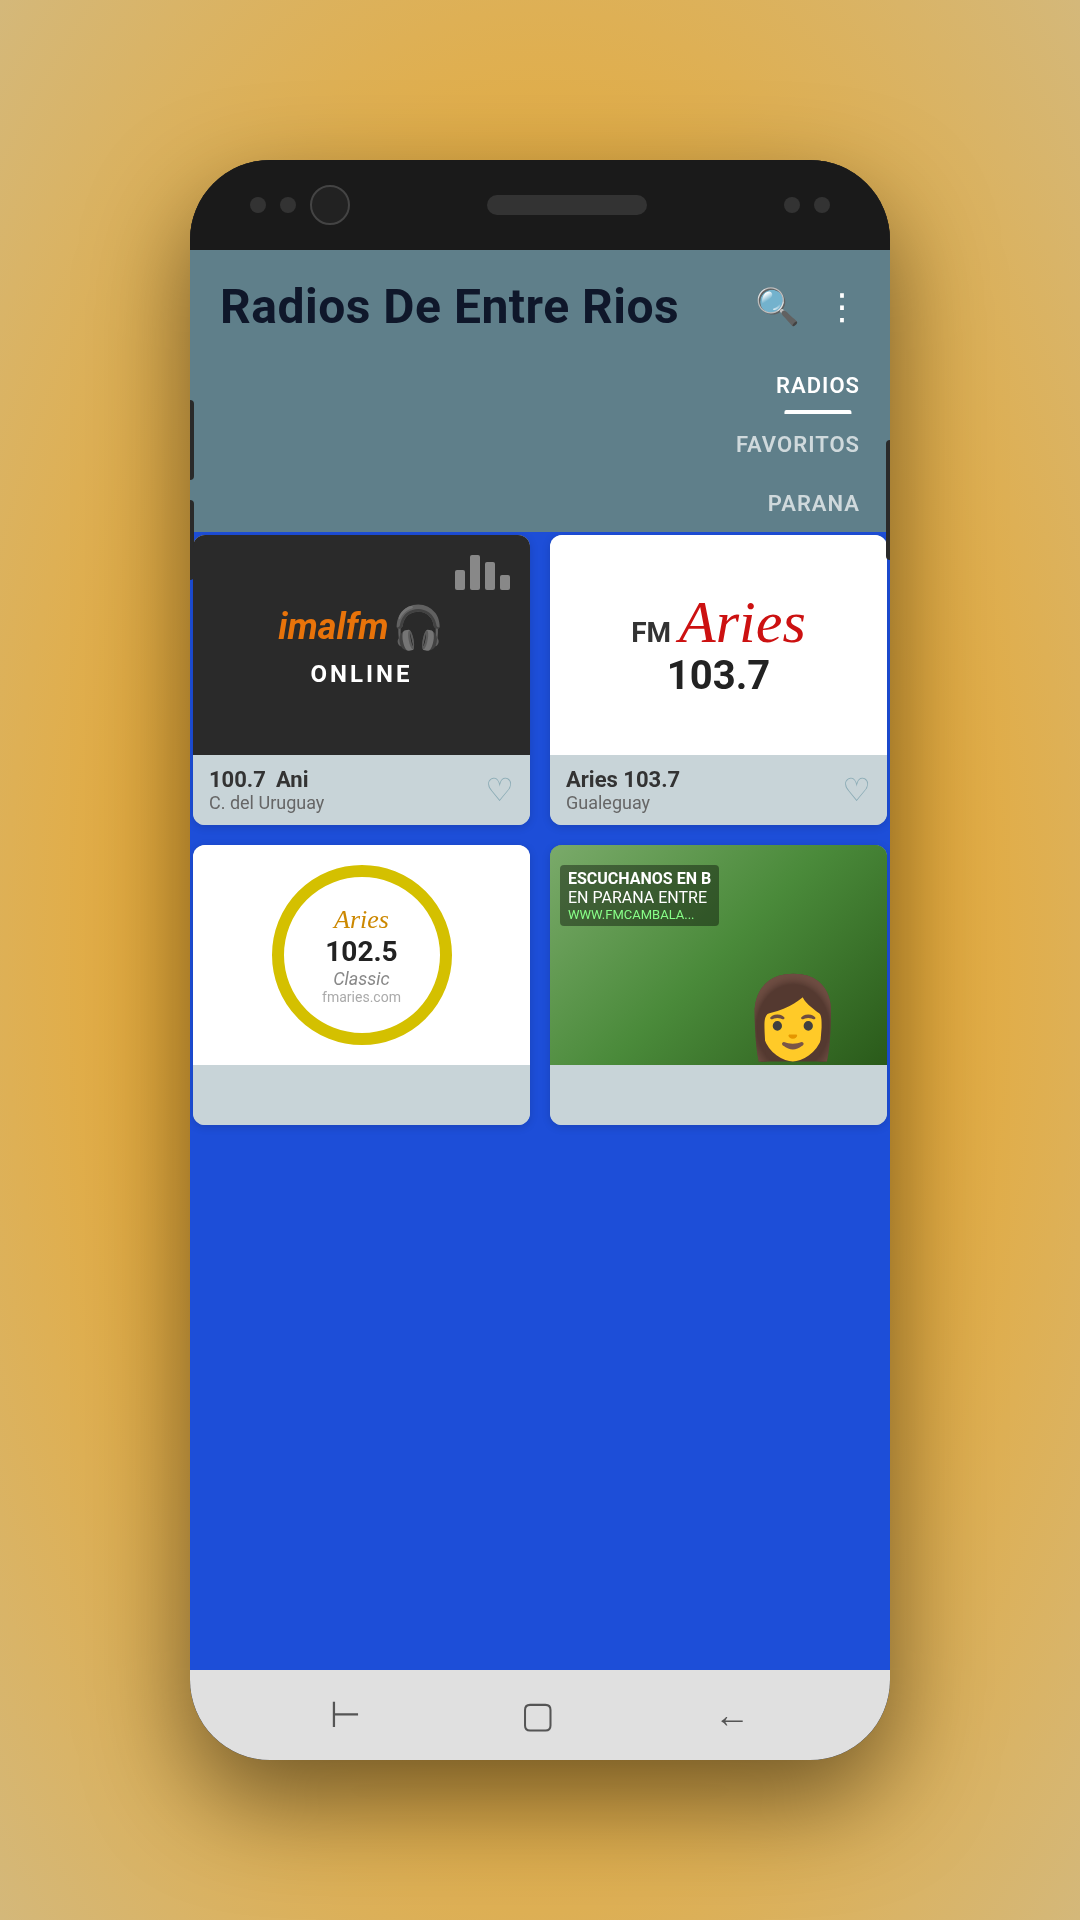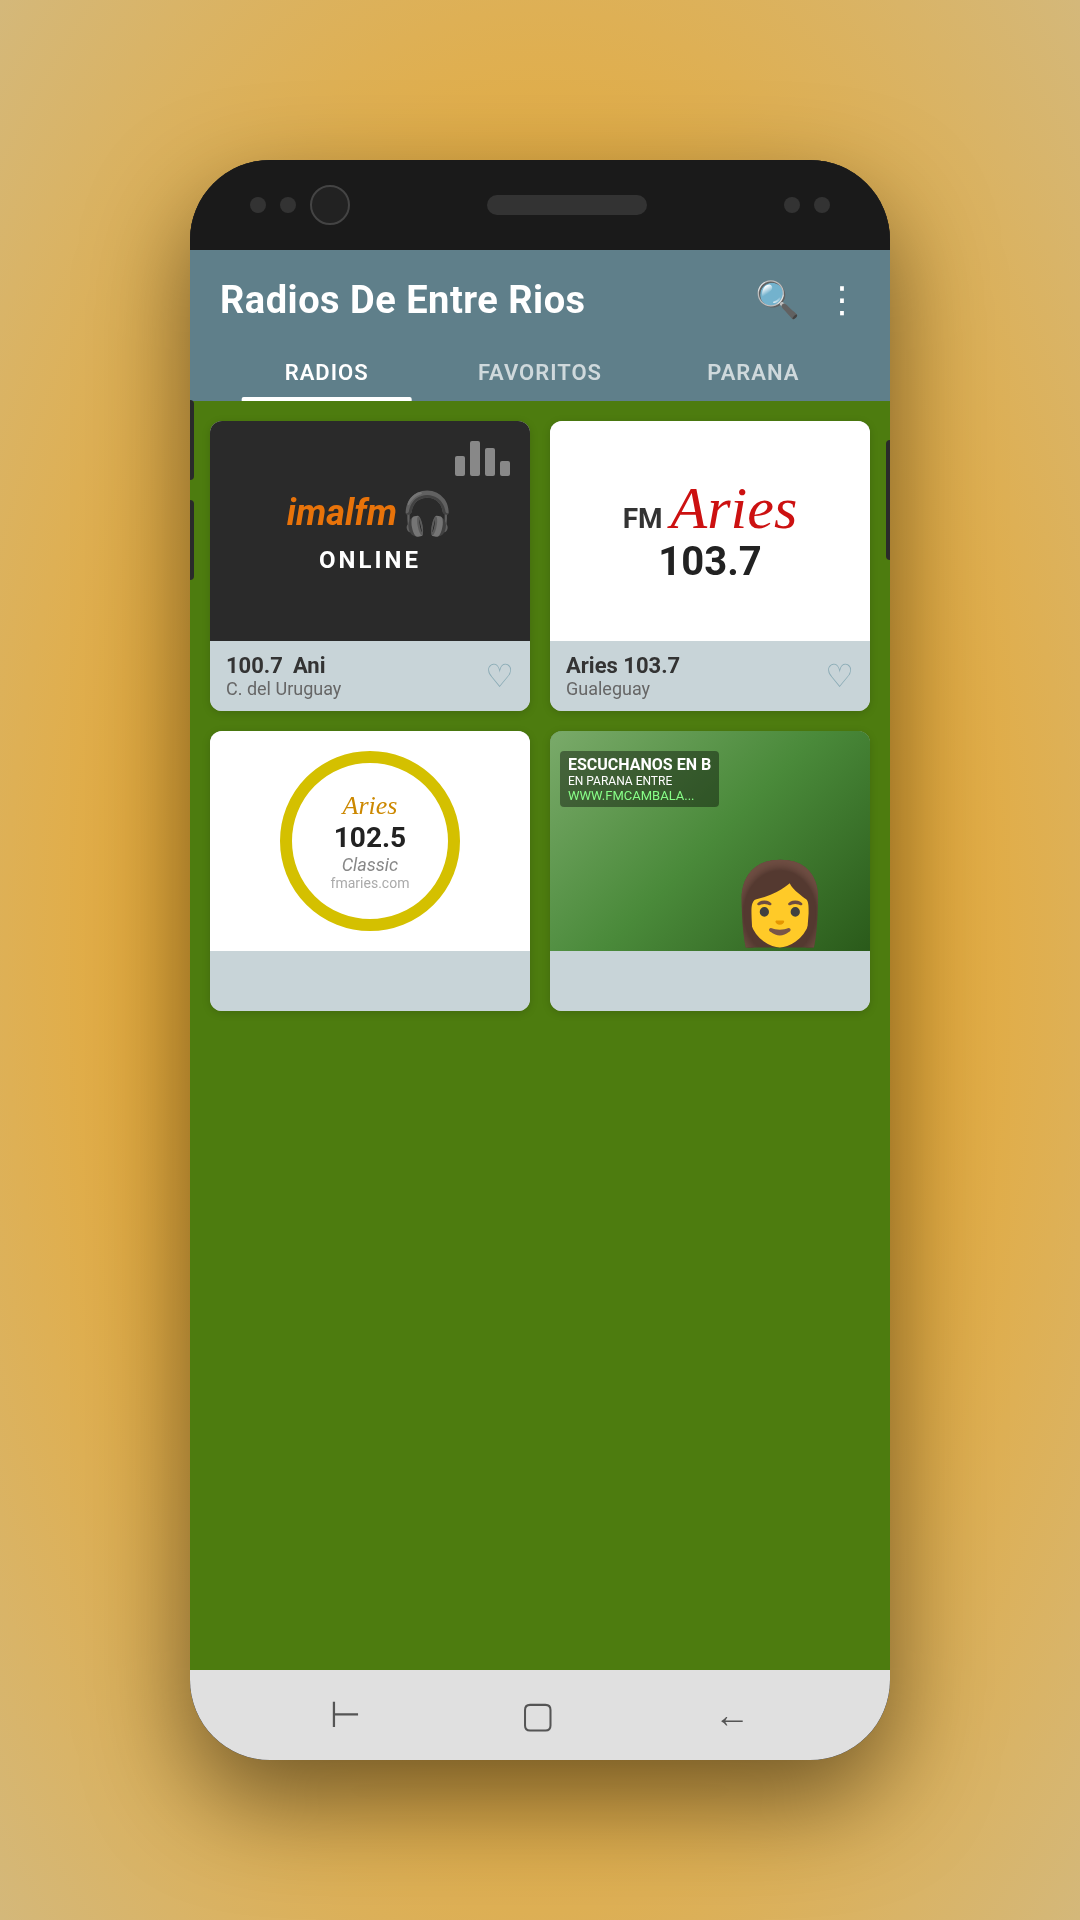--- a/index.html
+++ b/index.html
@@ -87,22 +87,22 @@
     }
 
     .app-bar-top {
       display: flex;
       align-items: center;
       justify-content: space-between;
       padding-bottom: 20px;
     }
 
     .app-title {
-      color: #ffffff;
-      font-size: 38px;
+      color: #0f172a;
+      font-size: 48px;
       font-weight: bold;
       letter-spacing: 0.5px;
     }
 
     .app-bar-icons {
       display: flex;
       gap: 24px;
       align-items: center;
     }
 
@@ -111,20 +111,21 @@
       cursor: pointer;
       font-size: 36px;
       display: flex;
       align-items: center;
     }
 
     
     .tabs {
       display: flex;
       align-items: flex-end;
+      flex-direction: column;
     }
 
     .tab {
       flex: 1;
       text-align: center;
       padding: 18px 0 16px 0;
       color: rgba(255,255,255,0.7);
       font-size: 22px;
       font-weight: 600;
       letter-spacing: 1px;
@@ -144,22 +145,22 @@
       transform: translateX(-50%);
       width: 80%;
       height: 4px;
       background: white;
       border-radius: 2px 2px 0 0;
     }
 
     
     .content {
       flex: 1;
-      background: #4d7c0f;
-      padding: 20px;
+      background: #1d4ed8;
+      padding: 3px;
       overflow-y: auto;
     }
 
     .radio-grid {
       display: grid;
       grid-template-columns: 1fr 1fr;
       gap: 20px;
     }
 
     .radio-card {
@@ -309,21 +310,21 @@
       border-radius: 4px;
     }
 
     .card4-escuchanos {
       font-size: 16px;
       color: white;
       font-weight: bold;
     }
 
     .card4-parana {
-      font-size: 12px;
+      font-size: 16px;
       color: white;
     }
 
     .card4-www {
       font-size: 13px;
       color: #88ff88;
     }
 
     
     .radio-card-footer {

